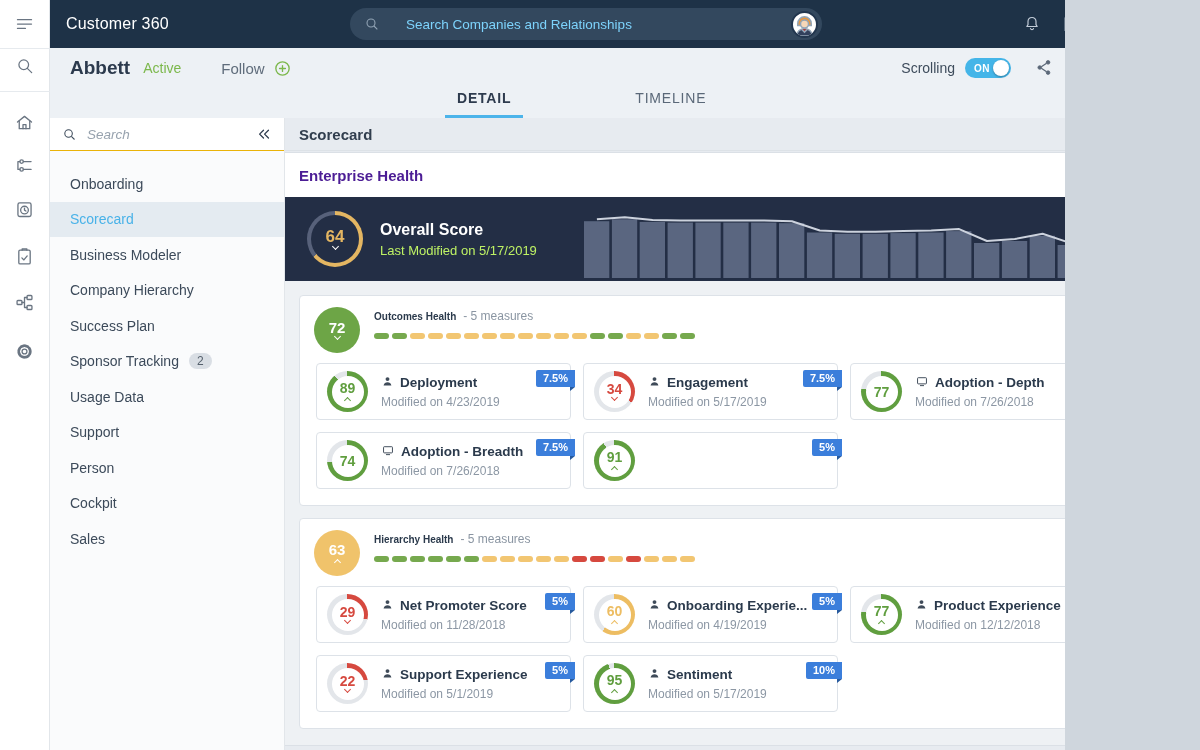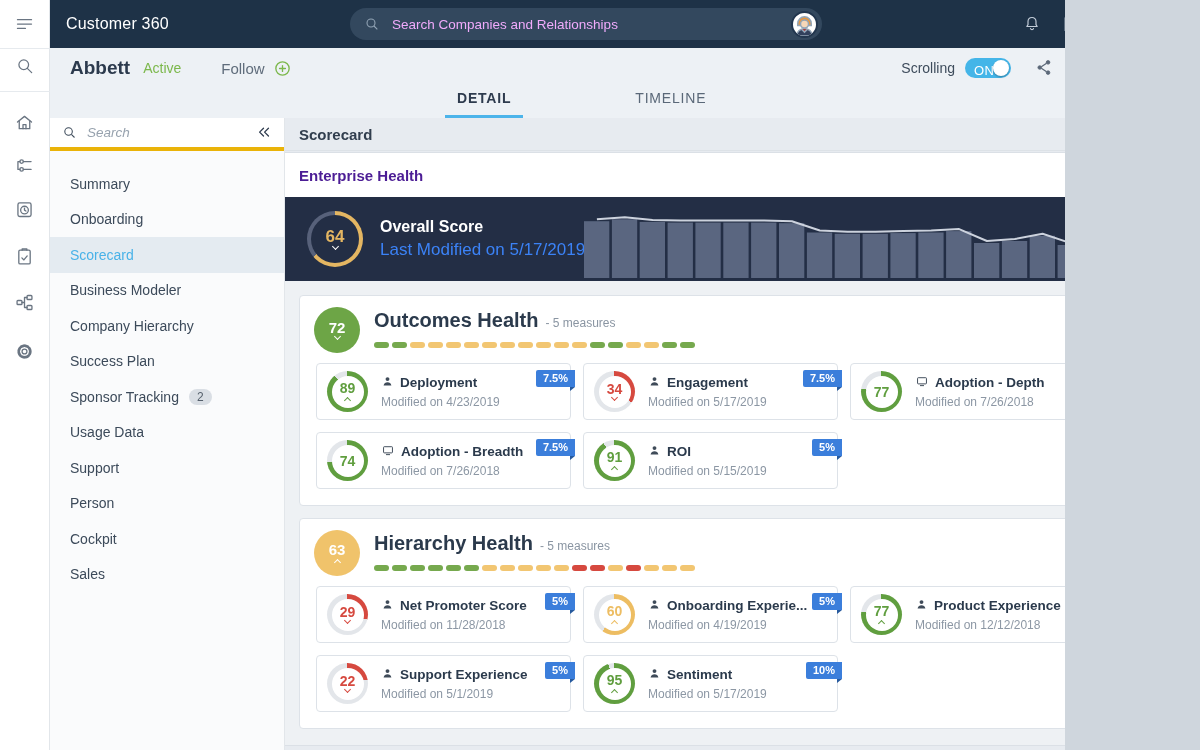--- a/index.html
+++ b/index.html
@@ -10,51 +10,51 @@
   .rail{position:absolute;left:0;top:0;width:50px;height:750px;background:#fff;border-right:1px solid #e2e6ea;z-index:6}
   .rail-div{position:absolute;left:0;width:50px;height:1px;background:#e6eaee}
   .rail-item{position:absolute;left:0;width:49px;display:flex;justify-content:center;cursor:pointer}
   .rail-item svg{stroke:#6a7582;fill:none;stroke-width:1.5;stroke-linecap:round;stroke-linejoin:round}
 
   
   .navbar{position:absolute;left:50px;top:0;width:1150px;height:48px;background:#1e3247;display:flex;align-items:center}
   .nav-title{margin-left:16px;font-size:16px;font-weight:500;color:#fff;letter-spacing:.2px}
   .nav-search{position:absolute;left:300px;top:8px;width:472px;height:32px;background:#33485e;border-radius:16px;display:flex;align-items:center;padding:0 4px 0 14px;cursor:text}
   .nav-search svg{stroke:#93a5b6;fill:none;stroke-width:1.6}
-  .nav-search .ph{margin-left:12px;font-size:13.5px;color:#f0abfc;flex:1}
+  .nav-search .ph{margin-left:26px;font-size:13.5px;color:#7dd3fc;flex:1}
   .pill-avatar{width:27px;height:27px;border-radius:50%;background:#fff;overflow:hidden;display:flex;align-items:flex-end;justify-content:center;border:2px solid #22364e}
   .nav-icons{position:absolute;right:16px;top:0;height:48px;display:flex;align-items:center;gap:19px}
   .nav-icon{display:flex;cursor:pointer}
   .nav-icon svg{stroke:#c3cdd9;fill:none;stroke-width:1.4;stroke-linecap:round;stroke-linejoin:round}
   .nav-divider{width:1px;height:20px;background:#44576d}
 
   
   .subheader{position:absolute;left:50px;top:48px;width:1150px;height:70px;background:#edf1f5}
   .company-row{position:absolute;left:20px;top:9px;display:flex;align-items:center}
   .company-name{font-size:19px;font-weight:700;color:#2c3a4d}
   .company-status{margin-left:13px;font-size:14px;color:#7cb84c}
   .follow{margin-left:40px;font-size:15px;color:#5f6c7b;display:flex;align-items:center;gap:8px;cursor:pointer}
   .follow svg{stroke:#7cb84c;fill:none;stroke-width:1.7;stroke-linecap:round}
   .right-controls{position:absolute;right:20px;top:7px;display:flex;align-items:center}
   .scrolling-label{font-size:14px;color:#3e4c5c}
   .toggle{width:46px;height:20px;border-radius:10px;background:#44b5e8;position:relative;margin-left:10px;cursor:pointer}
-  .toggle .on{position:absolute;left:9px;top:5px;font-size:13px;font-weight:400;color:#fff;letter-spacing:.5px}
+  .toggle .on{position:absolute;left:9px;top:5px;font-size:10px;font-weight:700;color:#fff;letter-spacing:.5px}
   .toggle .knob{position:absolute;right:2px;top:2px;width:16px;height:16px;border-radius:50%;background:#fff;box-shadow:0 1px 2px rgba(0,0,0,.3)}
   .share{margin-left:24px;display:flex;cursor:pointer}
   .share svg{stroke:#5b6878;fill:#5b6878;stroke-width:1}
   .export-group{margin-left:26px;width:100px;display:flex;align-items:center;justify-content:space-between;border-bottom:1px solid #c9d1d9;padding:0 4px 8px 2px;cursor:pointer}
   .export-label{font-size:14px;color:#3c4a5a}
   .caret{width:0;height:0;border-left:5px solid transparent;border-right:5px solid transparent;border-top:6px solid #78828e}
   .tabs{position:absolute;left:395px;bottom:0;display:flex;gap:100px}
   .tab{font-size:14px;letter-spacing:.8px;color:#5a6878;padding:0 12px 9px;cursor:pointer}
   .tab.active{color:#2e3b4e;font-weight:700;border-bottom:3px solid #4cb4ea}
 
   
   .sidebar{position:absolute;left:50px;top:118px;width:235px;height:632px;background:#fafbfc;border-right:1px solid #e2e6ea}
-  .sidebar-search{height:33px;background:#fff;border-bottom:4px solid #eab308;display:flex;align-items:center;padding:0 12px}
+  .sidebar-search{height:33px;background:#fff;border-bottom:1px solid #eab308;display:flex;align-items:center;padding:0 12px}
   .sidebar-search svg{stroke:#3c4a5a;fill:none;stroke-width:1.7}
   .sidebar-search .ph{margin-left:10px;font-size:13.5px;font-style:italic;color:#97a2ae;flex:1}
   .collapse-btn{display:flex;cursor:pointer}
   .collapse-btn svg{stroke:#2e3b4e;fill:none;stroke-width:1.8;stroke-linecap:round;stroke-linejoin:round}
   .side-list{padding-top:15px}
   .side-item{height:35.5px;display:flex;align-items:center;padding-left:20px;font-size:14px;color:#3c4a5a;cursor:pointer}
   .side-item.selected{background:#e4ebf1;color:#49b2e8}
   .side-badge{margin-left:10px;background:#d9dee4;color:#55606c;font-size:12px;border-radius:9px;padding:1px 8px}
 
   
@@ -69,32 +69,32 @@
   .view-btn:last-child{border-radius:0 3px 3px 0}
 
   
   .banner{position:relative;height:84px;background:#232e45;display:flex;align-items:center;padding-left:22px}
   .ring{position:relative;width:56px;height:56px;border-radius:50%;flex:0 0 56px}
   .ring::before{content:"";position:absolute;inset:4px;border-radius:50%;background:#232e45}
   .ring-val{position:absolute;inset:0;display:flex;flex-direction:column;align-items:center;justify-content:center;color:#e4b662}
   .ring-val .num{font-size:17px;font-weight:700;line-height:1}
   .banner-labels{margin-left:17px}
   .banner-title{font-size:16px;font-weight:700;color:#fff}
-  .banner-sub{margin-top:4px;font-size:17px;color:#3b82f6}
+  .banner-sub{margin-top:4px;font-size:13px;color:#bef264}
   .banner-chart{position:absolute;right:16px;bottom:3px;width:585px;height:68px}
 
   
   .panel-body{position:absolute;left:0;right:0;top:128px;bottom:0;background:#eef1f4;padding:14px;overflow:hidden}
   .section{position:relative;background:#fff;border:1px solid #dde2e8;border-radius:4px;margin-bottom:12px}
   .sec-head{display:flex;padding:11px 14px 4px}
   .sec-circle{width:46px;height:46px;border-radius:50%;flex:0 0 46px;display:flex;flex-direction:column;align-items:center;justify-content:center;color:#fff}
   .sec-circle .num{font-size:15px;font-weight:700;line-height:1}
   .sec-main{margin-left:14px;padding-top:2px}
   .sec-title-row{display:flex;align-items:baseline}
-  .sec-title{font-size:20px;font-weight:700;color:#2b3a4c}
+  .sec-title{font-size:10px;font-weight:700;color:#2b3a4c}
   .sec-measures{margin-left:7px;font-size:12px;color:#8a95a2}
   .dashes{margin-top:10px;display:flex;gap:3.5px}
   .dash{width:14.5px;height:6px;border-radius:3px}
   .sec-collapse{position:absolute;right:20px;top:20px}
 
   .chev{display:inline-block;width:5px;height:5px;border-style:solid;border-width:0 1.7px 1.7px 0;border-color:#fff}
   .chev.up{transform:rotate(-135deg);margin-top:3px}
   .chev.down{transform:rotate(45deg);margin-top:-1px;margin-bottom:2px}
   .chev.big{width:7px;height:7px;border-width:0 2px 2px 0;border-color:#2f3c4c}
 
@@ -270,23 +270,20 @@
           <path d="M15 15l5 5"></path>
         </svg>
       <span class="ph">Search</span>
       <span class="collapse-btn">
         <svg width="17" height="17" viewBox="0 0 24 24">
             <path d="M12 6l-5.5 5.5L12 17M19 6l-5.5 5.5L19 17"></path>
           </svg>
       </span>
     </div>
     <div class="side-list" id="side-list">
-        <div class="side-item">
-          <span>Summary</span>
-        </div>
         <div class="side-item">
           <span>Onboarding</span>
         </div>
         <div class="side-item selected">
           <span>Scorecard</span>
         </div>
         <div class="side-item">
           <span>Business Modeler</span>
         </div>
         <div class="side-item">
@@ -498,30 +495,20 @@
                 </div>
                 <div class="ribbon">7.5%</div>
               </div>
               <div class="card">
                 <div class="donut" style="background: conic-gradient(rgb(96, 158, 63) 91%, rgb(227, 230, 234) 0deg);">
                   <div class="donut-val">
                     <span class="num" style="color: rgb(96, 158, 63);">91</span>
                     <i class="chev up" style="border-color: rgb(96, 158, 63);"></i>
                   </div>
                 </div>
-                <div class="c-info">
-                  <div class="c-title">
-                    <span><svg width="13" height="13" viewBox="0 0 24 24">
-                        <circle cx="12" cy="7.6" r="3.6" fill="#3f4b59"></circle>
-                        <path d="M4.8 19.5c.9-4 3.6-6 7.2-6s6.3 2 7.2 6z" fill="#3f4b59"></path>
-                      </svg></span>
-                    <span>ROI</span>
-                  </div>
-                  <div class="c-date">Modified on 5/15/2019</div>
-                </div>
                 <div class="ribbon">5%</div>
               </div>
             </div>
           </div>
           <div class="section">
             <div class="sec-head">
               <div class="sec-circle" style="background: rgb(240, 195, 107);">
                 <span class="num">63</span>
                 <i class="chev up"></i>
               </div>

